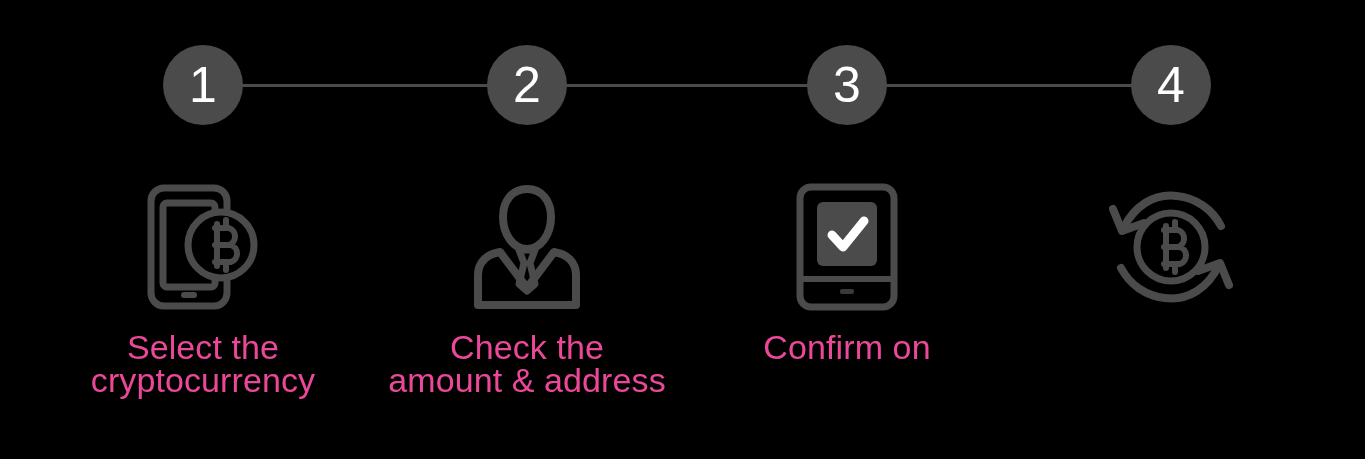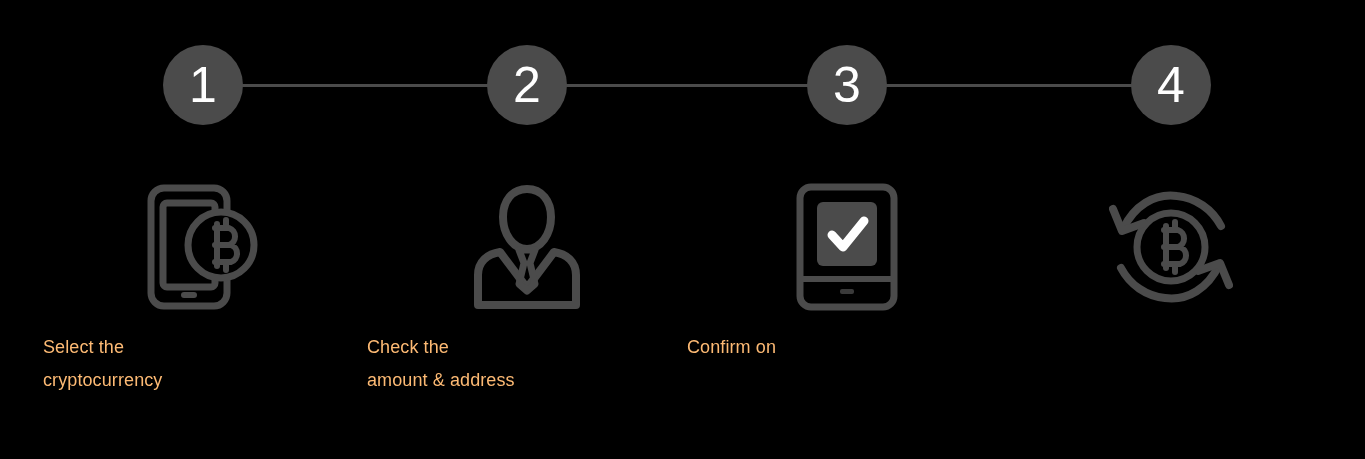--- a/index.html
+++ b/index.html
@@ -74,23 +74,23 @@
     align-items: center;
     justify-content: center;
   }
   .icon-wrap svg { display: block; }
 
   .caption {
     position: absolute;
     left: 0;
     top: 331px;
     width: 320px;
-    text-align: left;
-    color: #fdba74;
-    font-size: 18px;
+    text-align: center;
+    color: #ec4899;
+    font-size: 34px;
     line-height: 33px;
     letter-spacing: 0.1px;
   }
   .caption .ln { display: block; white-space: nowrap; }
 </style>
 </head>
 <body>
 
 <div class="stepper">
 

